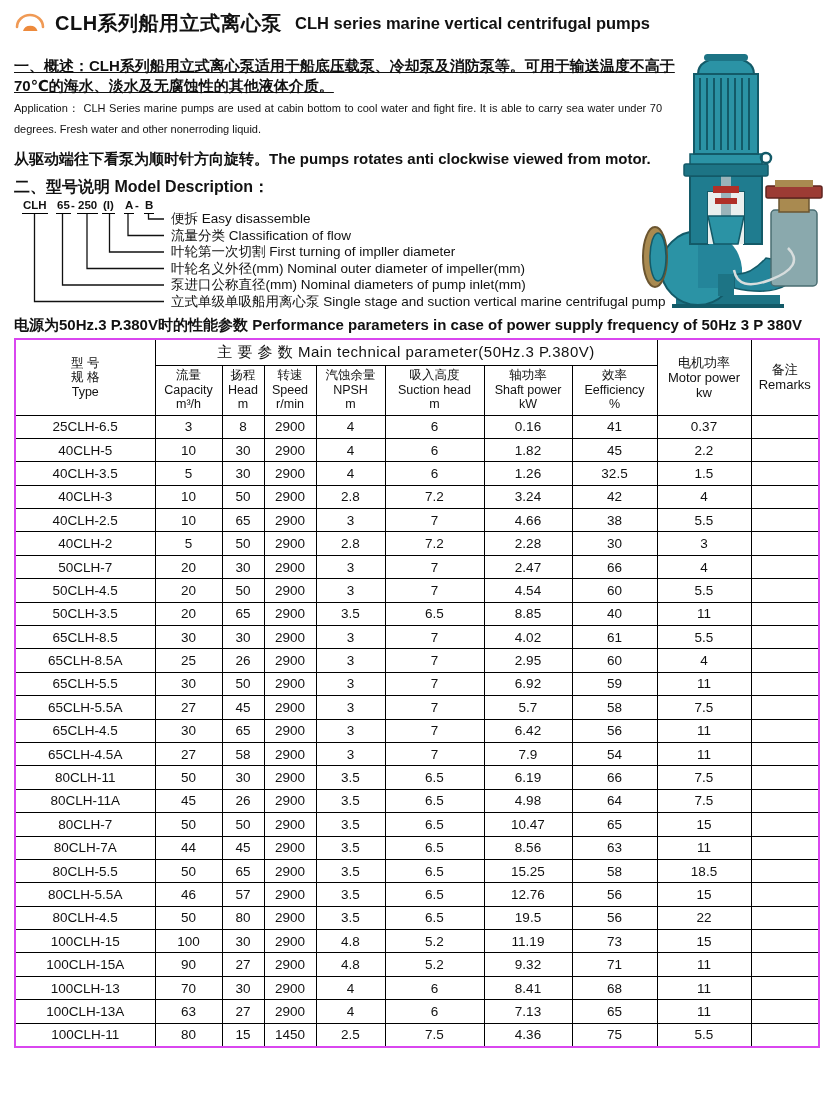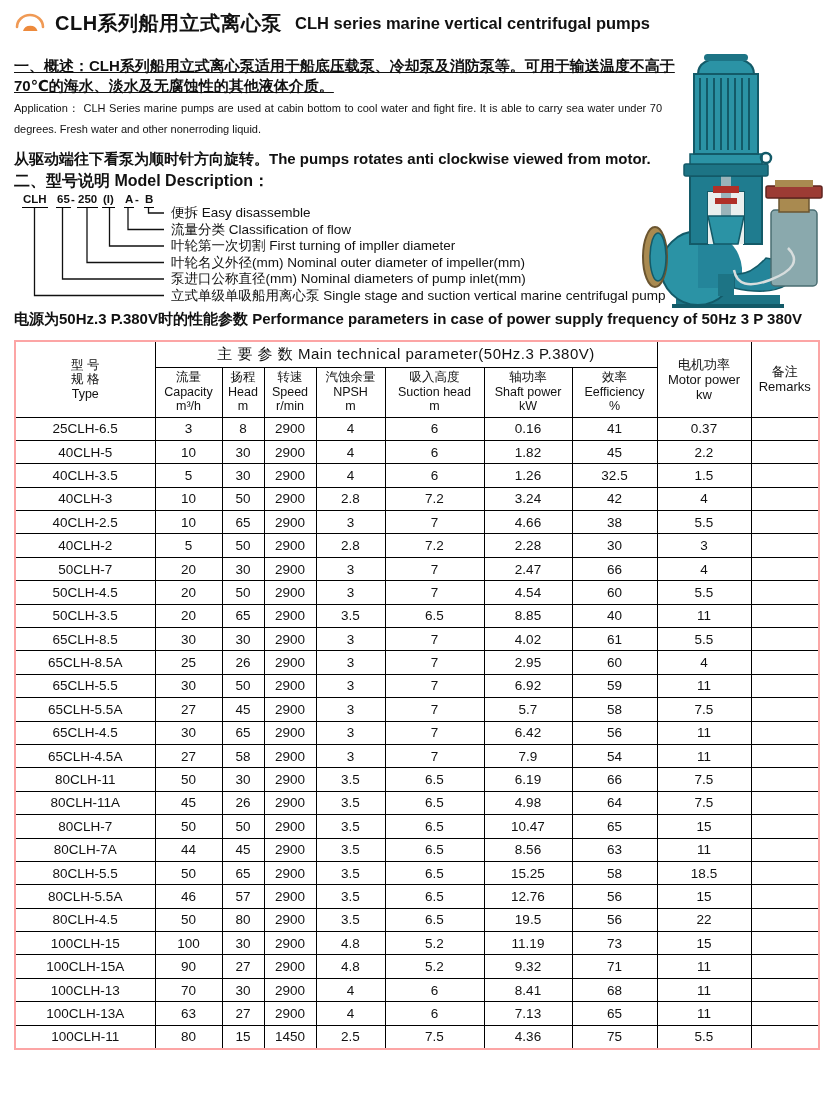--- a/index.html
+++ b/index.html
@@ -18,39 +18,39 @@
   
   .title-row { display: flex; align-items: center; gap: 9px; margin-top: 2px; }
   .logo { width: 32px; height: 22px; flex: 0 0 auto; }
   .title-zh { font-size: 20px; font-weight: 700; letter-spacing: 0.5px; }
   .title-en { font-size: 16.5px; font-weight: 700; margin-left: 4px; }
 
   
   .p-zh   { margin-top: 19px;  width: 678px; font-size: 15px;   line-height: 20px; font-weight: 600; text-decoration: underline; }
   .p-en   { margin-top: 2px;  width: 648px; font-size: 11px; line-height: 21px; text-align: justify; }
   .p-rot  { margin-top: 9px;  width: 668px; font-size: 15px;   line-height: 20px; font-weight: 600; }
-  .p-head { margin-top: 2px;  font-size: 16px; line-height: 20px; font-weight: 700; }
+  .p-head { margin-top: 8px;  font-size: 16px; line-height: 20px; font-weight: 700; }
 
   
   .diagram { position: relative; height: 112px; margin-top: 2px; }
   .code-seg { position: absolute; top: 0; font-size: 11.5px; font-weight: 700; line-height: 13px; }
   .code-seg.u { border-bottom: 1.5px solid #000; padding: 0 1px 1px 1px; }
   .tree-svg { position: absolute; left: 0; top: 15px; }
   .labels { position: absolute; left: 157px; top: 12px; }
   .label-row { font-size: 13.5px; line-height: 16.5px; height: 16.5px; white-space: nowrap; font-weight: 500; }
 
   .p-perf { margin-top: 4px; font-size: 15px; line-height: 19px; font-weight: 600; }
 
   
   table.perf-table {
-    margin-top: 12px;
+    margin-top: 4px;
     width: 804px;
     border-collapse: collapse;
     table-layout: fixed;
-    border: 2px solid #fca5a5;
+    border: 2px solid #d946ef;
   }
   .perf-table th, .perf-table td {
     border: 1.5px solid #000;
     text-align: center;
     vertical-align: middle;
     font-weight: 400;
     overflow: hidden;
   }
   .perf-table th { white-space: pre-line; }
   .th-group { height: 26px; font-size: 15px; font-weight: 600; letter-spacing: 0.5px; }

